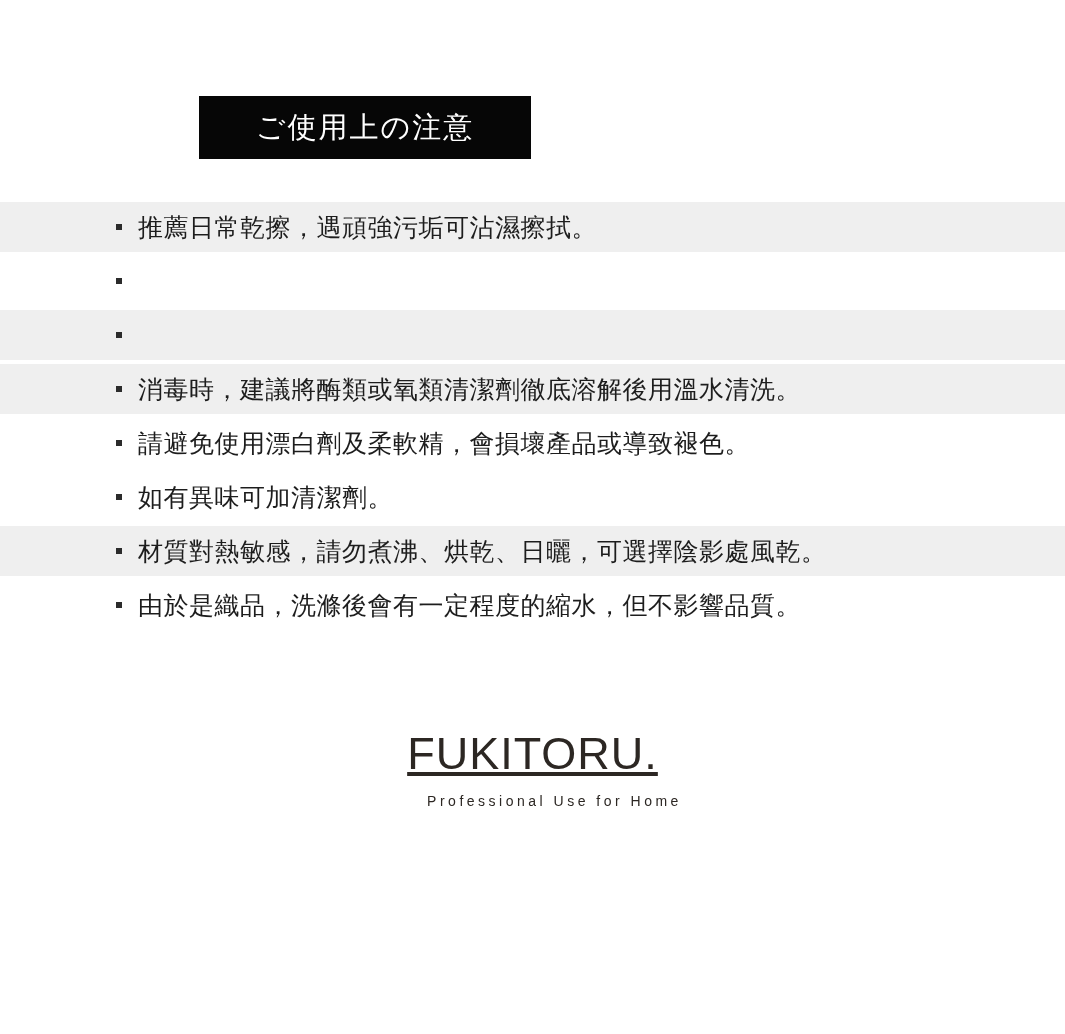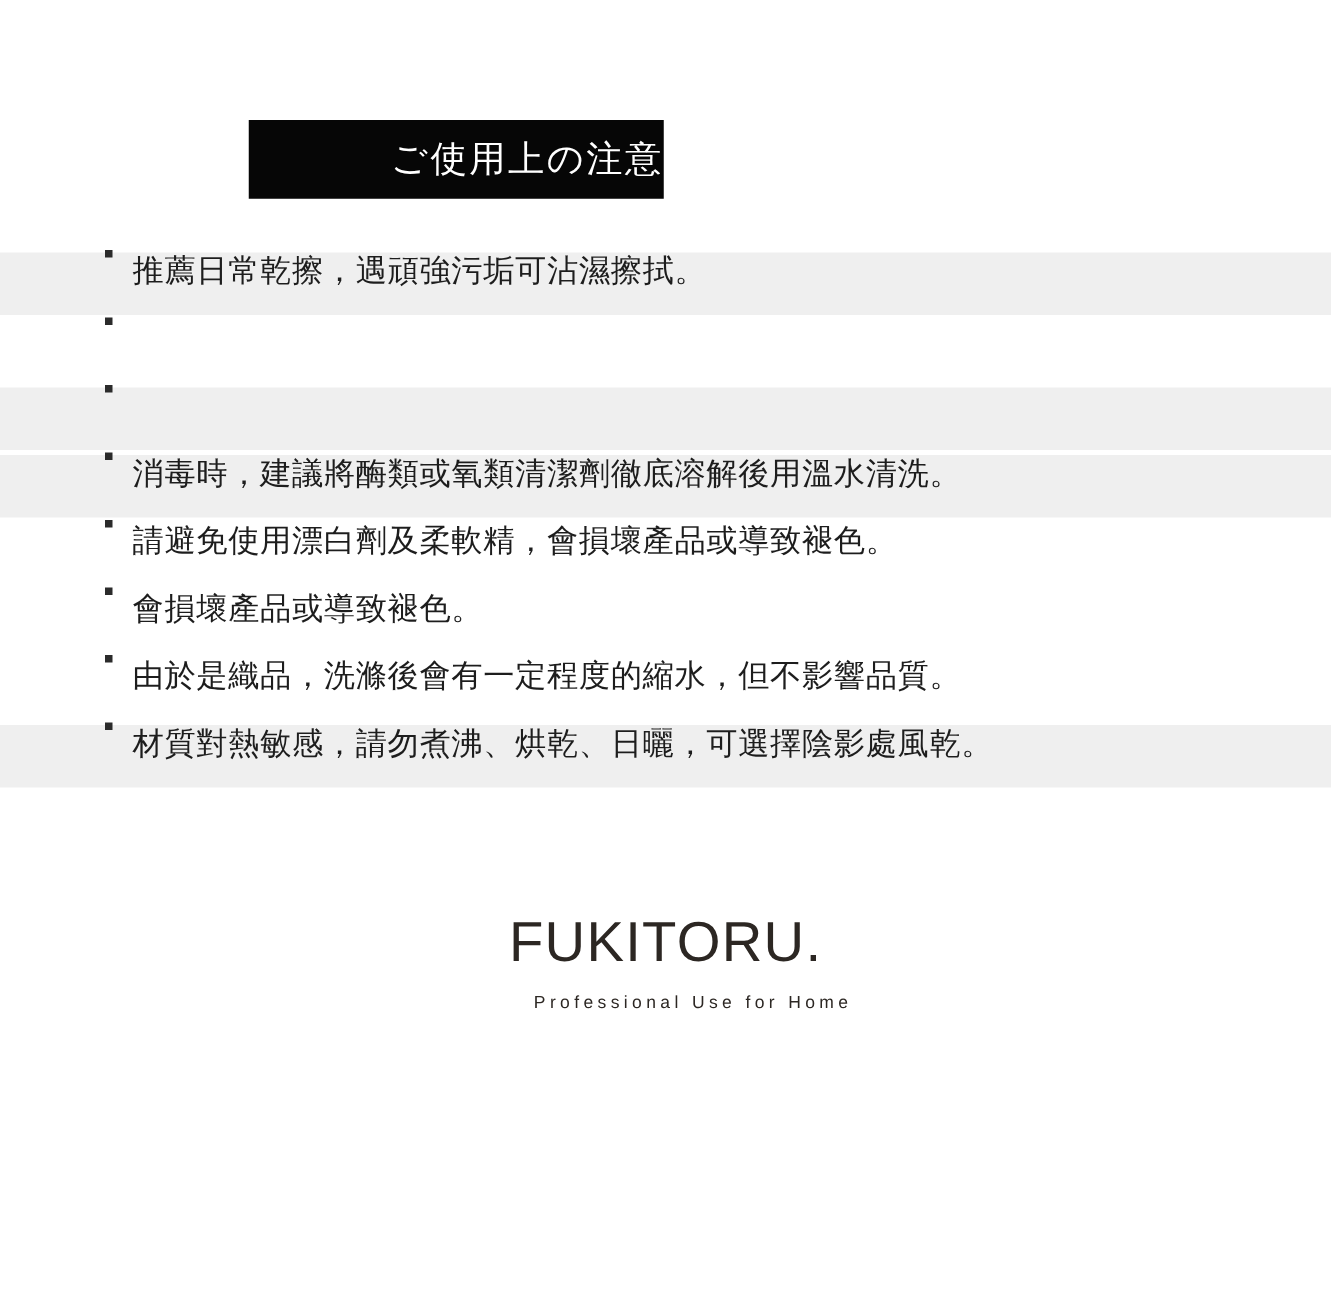--- a/index.html
+++ b/index.html
@@ -18,38 +18,38 @@
   .title-box {
     position: absolute;
     left: 199px;
     top: 96px;
     width: 332px;
     height: 63px;
     background: #060606;
     color: #ffffff;
     display: flex;
     align-items: center;
-    justify-content: flex-end;
+    justify-content: center;
   }
   .title-box span {
     font-size: 29px;
     letter-spacing: 2px;
     font-weight: 500;
   }
   .notes {
     position: absolute;
     top: 200px;
     left: 0;
     width: 1065px;
   }
   .row {
     height: 54px;
     display: flex;
-    align-items: flex-start;
-    padding-left: 84px;
+    align-items: center;
+    padding-left: 116px;
     box-sizing: border-box;
   }
   .row.striped {
     background: linear-gradient(#efefef, #efefef) 0 center / 100% 50px no-repeat;
   }
   .bullet {
     width: 6px;
     height: 6px;
     background: #2b2b2b;
     margin-right: 16px;
@@ -68,20 +68,21 @@
     left: 0;
     width: 100%;
     text-align: center;
     color: #2c2723;
   }
   .brand-logo {
     font-size: 45px;
     line-height: 50px;
     letter-spacing: 1px;
     font-weight: 400;
+    text-decoration: underline;
   }
   .brand-tagline {
     margin-top: 14px;
     font-size: 14px;
     letter-spacing: 3.5px;
     font-weight: 500;
     padding-left: 44px;
   }
 </style>
 </head>
@@ -107,29 +108,29 @@
     <div class="row striped">
       <span class="bullet"></span>
       <span class="note-text">消毒時，建議將酶類或氧類清潔劑徹底溶解後用溫水清洗。</span>
     </div>
     <div class="row">
       <span class="bullet"></span>
       <span class="note-text">請避免使用漂白劑及柔軟精，會損壞產品或導致褪色。</span>
     </div>
     <div class="row">
       <span class="bullet"></span>
-      <span class="note-text">會損壞產品或導致褪色。</span>
+      <span class="note-text">如有異味可加清潔劑。</span>
+    </div>
+    <div class="row striped">
+      <span class="bullet"></span>
+      <span class="note-text">材質對熱敏感，請勿煮沸、烘乾、日曬，可選擇陰影處風乾。</span>
     </div>
     <div class="row">
       <span class="bullet"></span>
       <span class="note-text">由於是織品，洗滌後會有一定程度的縮水，但不影響品質。</span>
-    </div>
-    <div class="row striped">
-      <span class="bullet"></span>
-      <span class="note-text">材質對熱敏感，請勿煮沸、烘乾、日曬，可選擇陰影處風乾。</span>
     </div>
   </div>
 
   <div class="brand">
     <div class="brand-logo">FUKITORU.</div>
     <div class="brand-tagline">Professional Use for Home</div>
   </div>
 
 </div>
 

